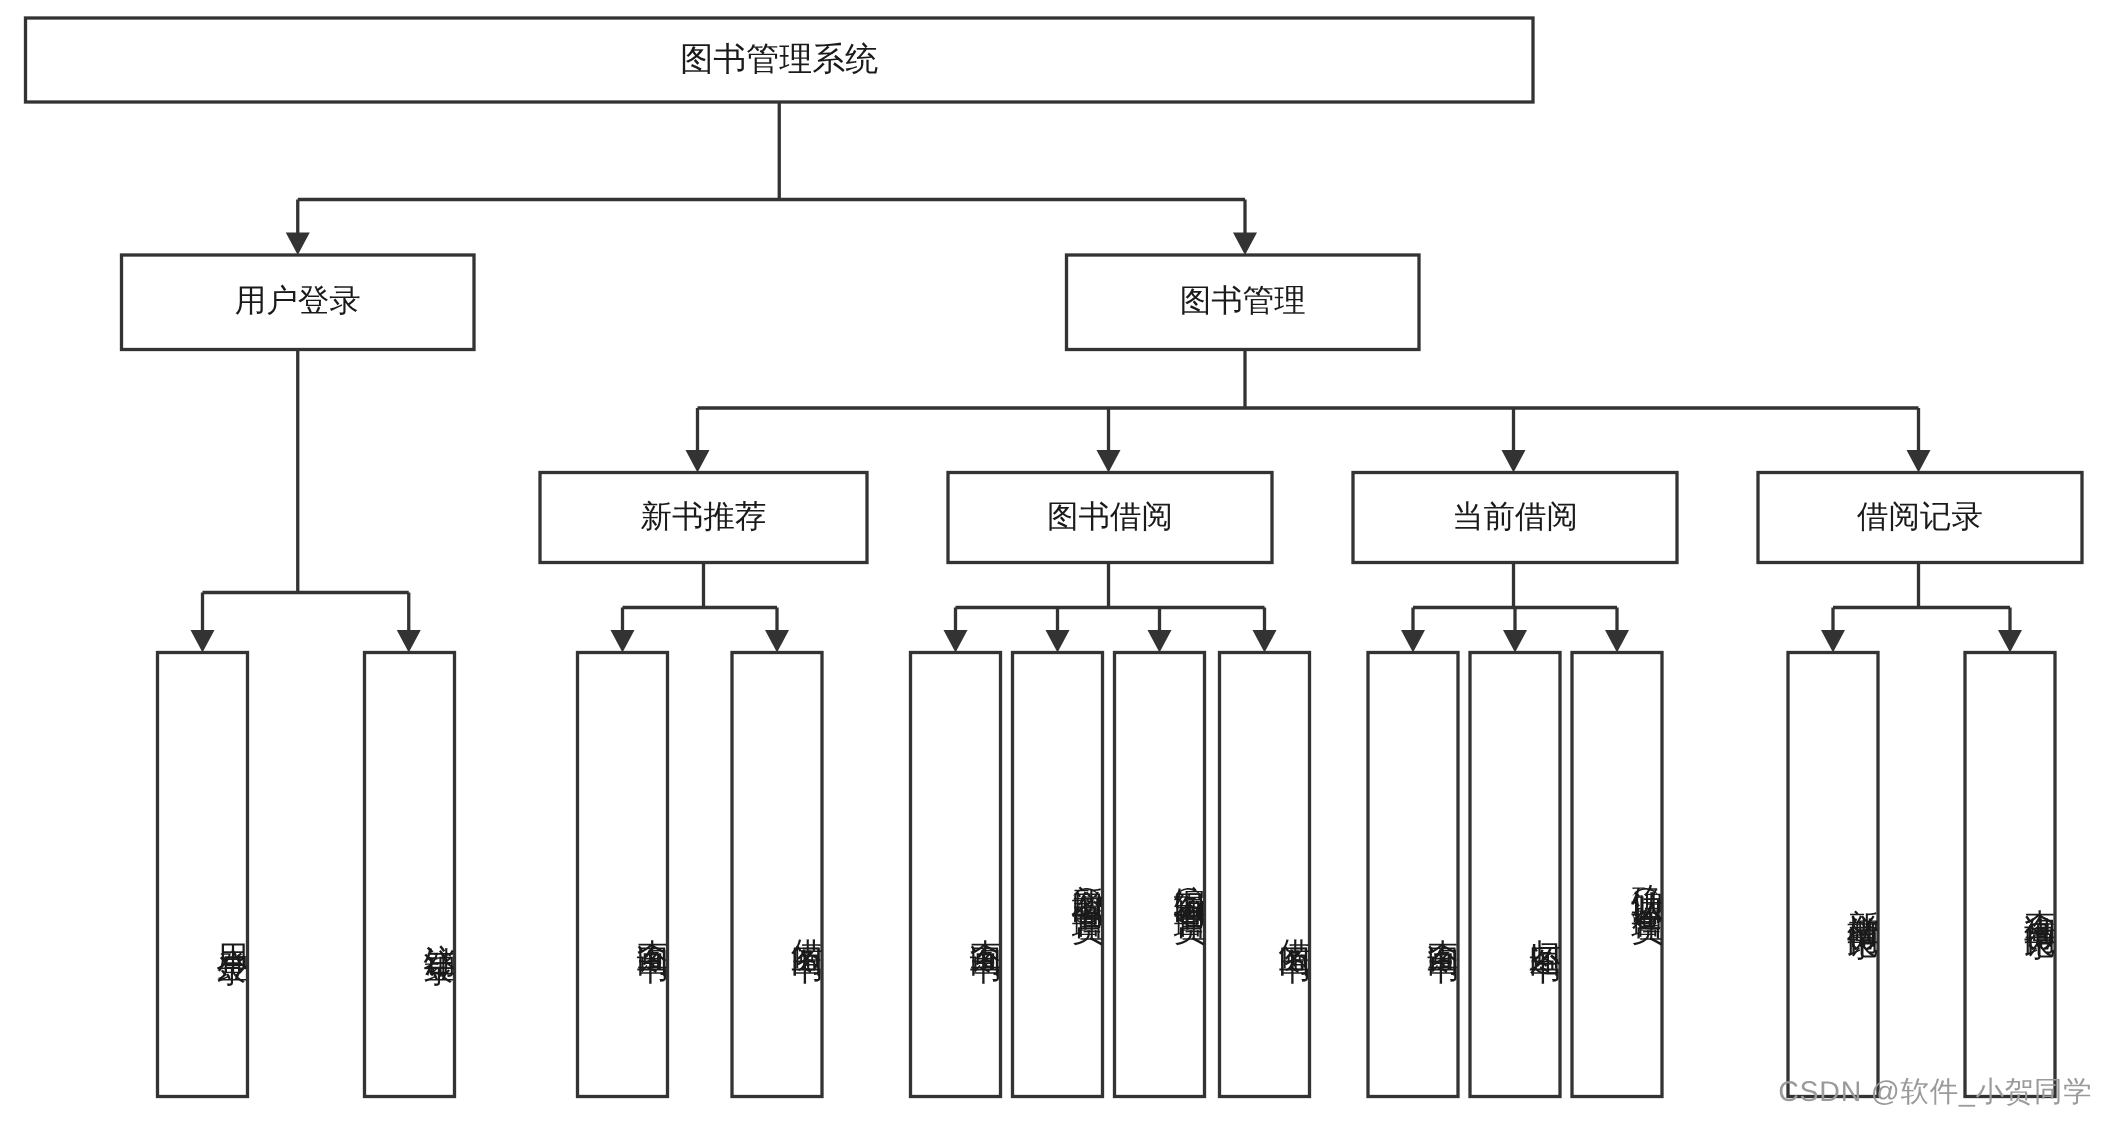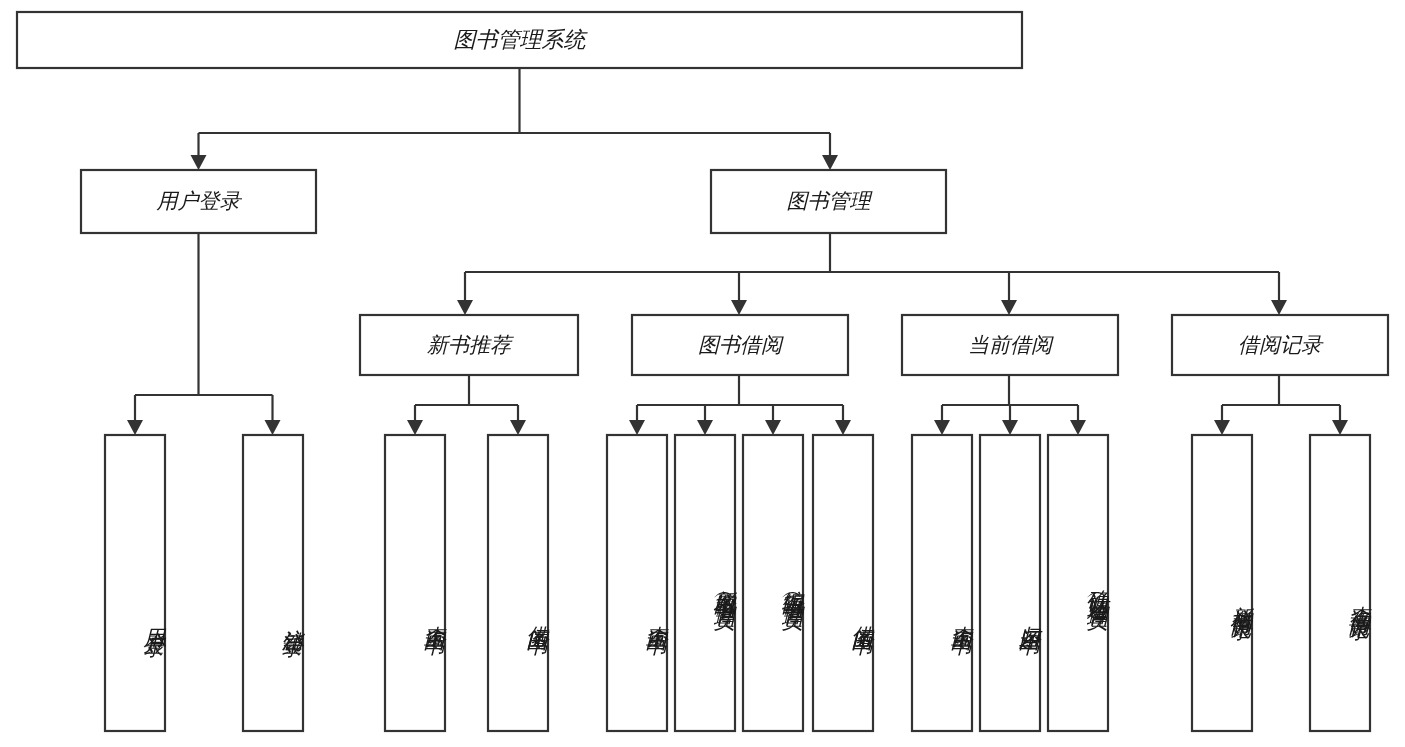--- a/index.html
+++ b/index.html
@@ -12,21 +12,20 @@
     width: 1405px;
     height: 747px;
     overflow: hidden;
     font-family: "Liberation Sans", "DejaVu Sans", sans-serif;
   }
   #diagram-root {
     position: relative;
     width: 1405px;
     height: 747px;
     background: #ffffff;
-    font-style: italic;
   }
   svg#tree-svg {
     position: absolute;
     left: 0;
     top: 0;
     width: 1405px;
     height: 747px;
     display: block;
   }
   .node-rect {
@@ -237,14 +236,15 @@
   <div class="leaf-label-v" style="left:743px; top:444px; width:60px; height:285px;">编辑图书（管理员）</div>
   <div class="leaf-label-v" style="left:813px; top:505px; width:60px; height:220px;">借阅图书</div>
 
   <div class="leaf-label-v" style="left:912px; top:505px; width:60px; height:220px;">查询图书</div>
   <div class="leaf-label-v" style="left:980px; top:505px; width:60px; height:220px;">归还图书</div>
   <div class="leaf-label-v" style="left:1048px; top:444px; width:60px; height:285px;">确认归还（管理员）</div>
 
   <div class="leaf-label-v" style="left:1192px; top:468px; width:60px; height:260px;">新增借阅记录</div>
   <div class="leaf-label-v" style="left:1310px; top:468px; width:60px; height:260px;">查询借阅记录</div>
 
+  <div id="watermark">CSDN @软件_小贺同学</div>
 
 </div>
 
 </body></html>

